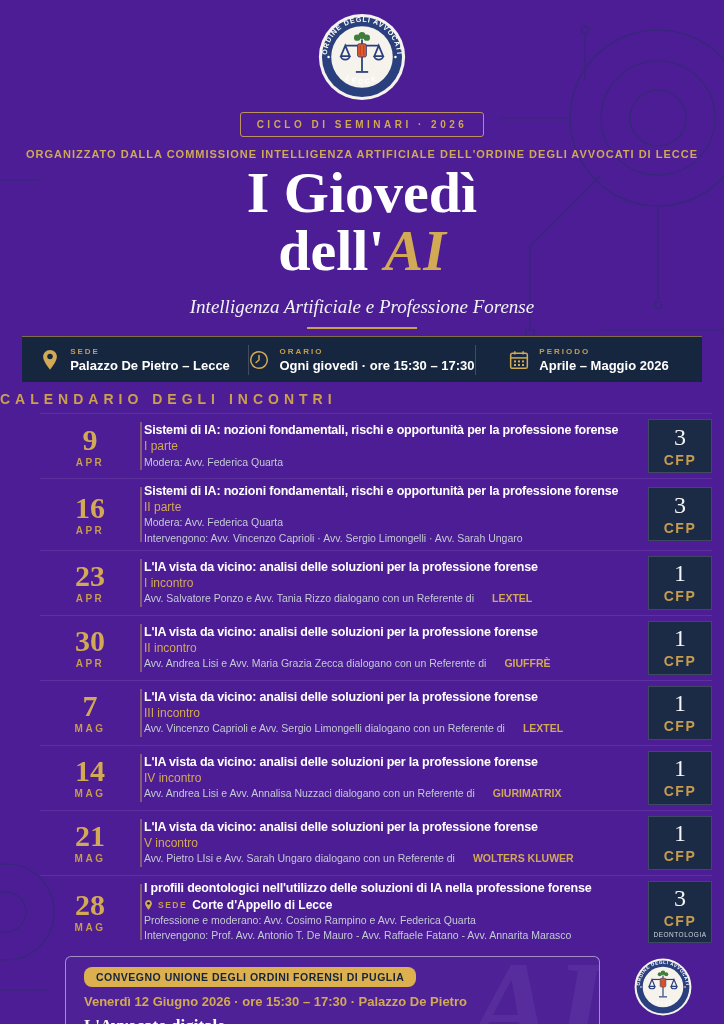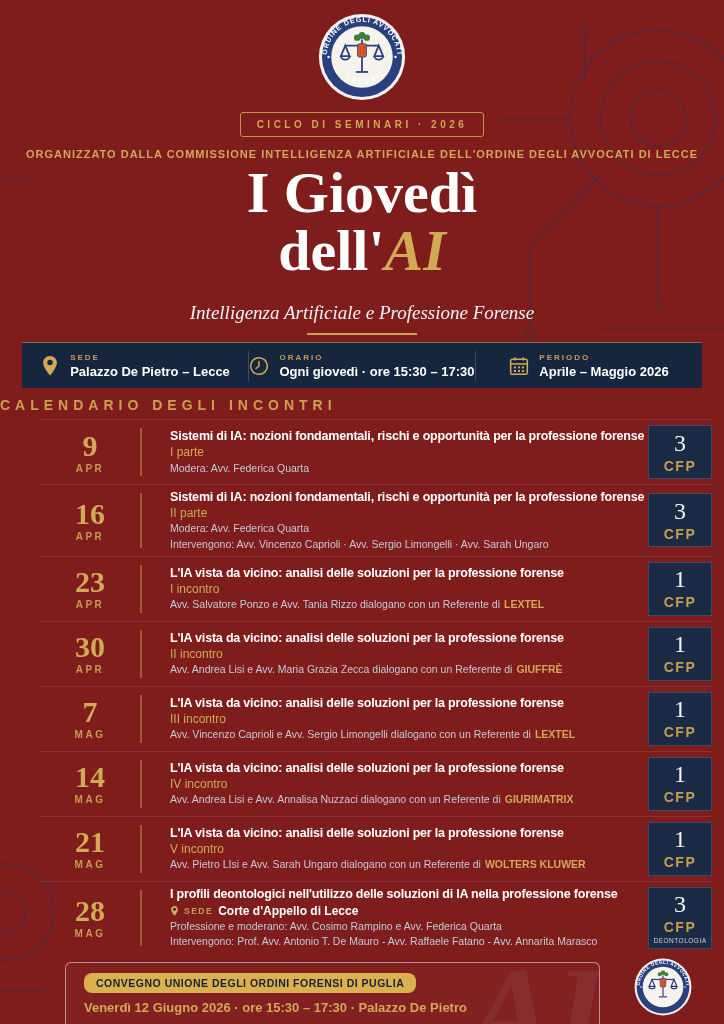--- a/index.html
+++ b/index.html
@@ -1,21 +1,21 @@
 <!DOCTYPE html>
 <html><head>
 <meta charset="utf-8">
 <style>
   * { box-sizing: border-box; margin: 0; padding: 0; }
   html,body { background:#070f20; }
   .poster {
     position: relative;
     width: 724px; height: 1024px;
     margin: 0 auto;
-    background: #7f1d1d;
+    background: #4c1d95;
     overflow: hidden;
     font-family: "Liberation Sans", sans-serif;
     color: #fff;
   }
   .deco { position:absolute; inset:0; z-index:0; pointer-events:none; }
   .content { position:relative; z-index:1; }
 
   
   .seal-wrap { text-align:center; padding-top:13px; }
   .series-badge-wrap { text-align:center; margin-top:7px; }
@@ -25,21 +25,21 @@
   }
   .organizer {
     margin-top:11px; text-align:center; color:#cfa958;
     font-size:11px; font-weight:bold; letter-spacing:1px;
   }
   .main-title { text-align:center; font-family:"Liberation Serif", serif; font-weight:bold; }
   .title-l1 { margin-top:4px; font-size:58px; line-height:1.0; color:#ffffff; }
   .title-l2 { font-size:58px; line-height:1.0; color:#ffffff; }
   .title-accent { color:#d2a955; font-style:italic; }
   .subtitle {
-    margin-top:22px; text-align:center; color:#f2f3f5;
+    margin-top:16px; text-align:center; color:#f2f3f5;
     font-family:"Liberation Serif", serif; font-style:italic; font-size:19px;
   }
   .title-divider { width:110px; height:2px; background:#c9a24f; margin:9px auto 0; }
 
   
   .info-bar {
     margin:7px 22px 0; height:46px; background:#17263f;
     border-top:1px solid rgba(209,167,83,.55);
     display:flex; align-items:center;
   }
@@ -57,25 +57,25 @@
   .rows { margin:6px 12px 0 40px; }
   .row {
     display:flex; align-items:center;
     border-top:1px solid rgba(255,255,255,.09);
     padding:5px 0;
   }
   .date { width:100px; text-align:center; flex:0 0 auto; }
   .day { color:#d2a955; font-family:"Liberation Serif", serif; font-weight:bold; font-size:30px; line-height:1; }
   .mon { color:#c69c4e; font-size:10px; font-weight:bold; letter-spacing:2.5px; margin-top:2px; }
   .vr { width:2px; align-self:stretch; margin:3px 0; background:rgba(209,167,83,.45); flex:0 0 auto; }
-  .body { flex:1; padding:0 8px 0 28px; min-width:0; }
+  .body { flex:1; padding:0 8px 0 2px; min-width:0; }
   .etitle { color:#ffffff; font-size:12.5px; font-weight:bold; letter-spacing:-0.2px; line-height:1.2; white-space:nowrap; }
   .esub { color:#d2a955; font-size:12px; margin-top:1px; line-height:1.2; }
   .edetail { color:#c4cad5; font-size:10.5px; line-height:1.35; margin-top:1px; white-space:nowrap; }
-  .partner { color:#d2a955; font-weight:bold; margin-left:4px;text-align:right; }
+  .partner { color:#d2a955; font-weight:bold; margin-left:18px;text-align:right; }
   .sede-line { display:flex; align-items:center; gap:5px; margin-top:2px; }
   .sede-pin { width:9px; height:12px; flex:0 0 auto; }
   .sede-label { color:#c69c4e; font-size:8.5px; font-weight:bold; letter-spacing:1.5px; }
   .sede-value { color:#ffffff; font-size:12px; font-weight:bold;text-align:center; }
   .cfp {
     width:64px; min-height:54px; flex:0 0 auto; align-self:center;
     background:#1c2b45; border:1px solid rgba(255,255,255,.15);
     display:flex; flex-direction:column; align-items:center; justify-content:center;
     padding:4px 2px; text-align:center;
   }

